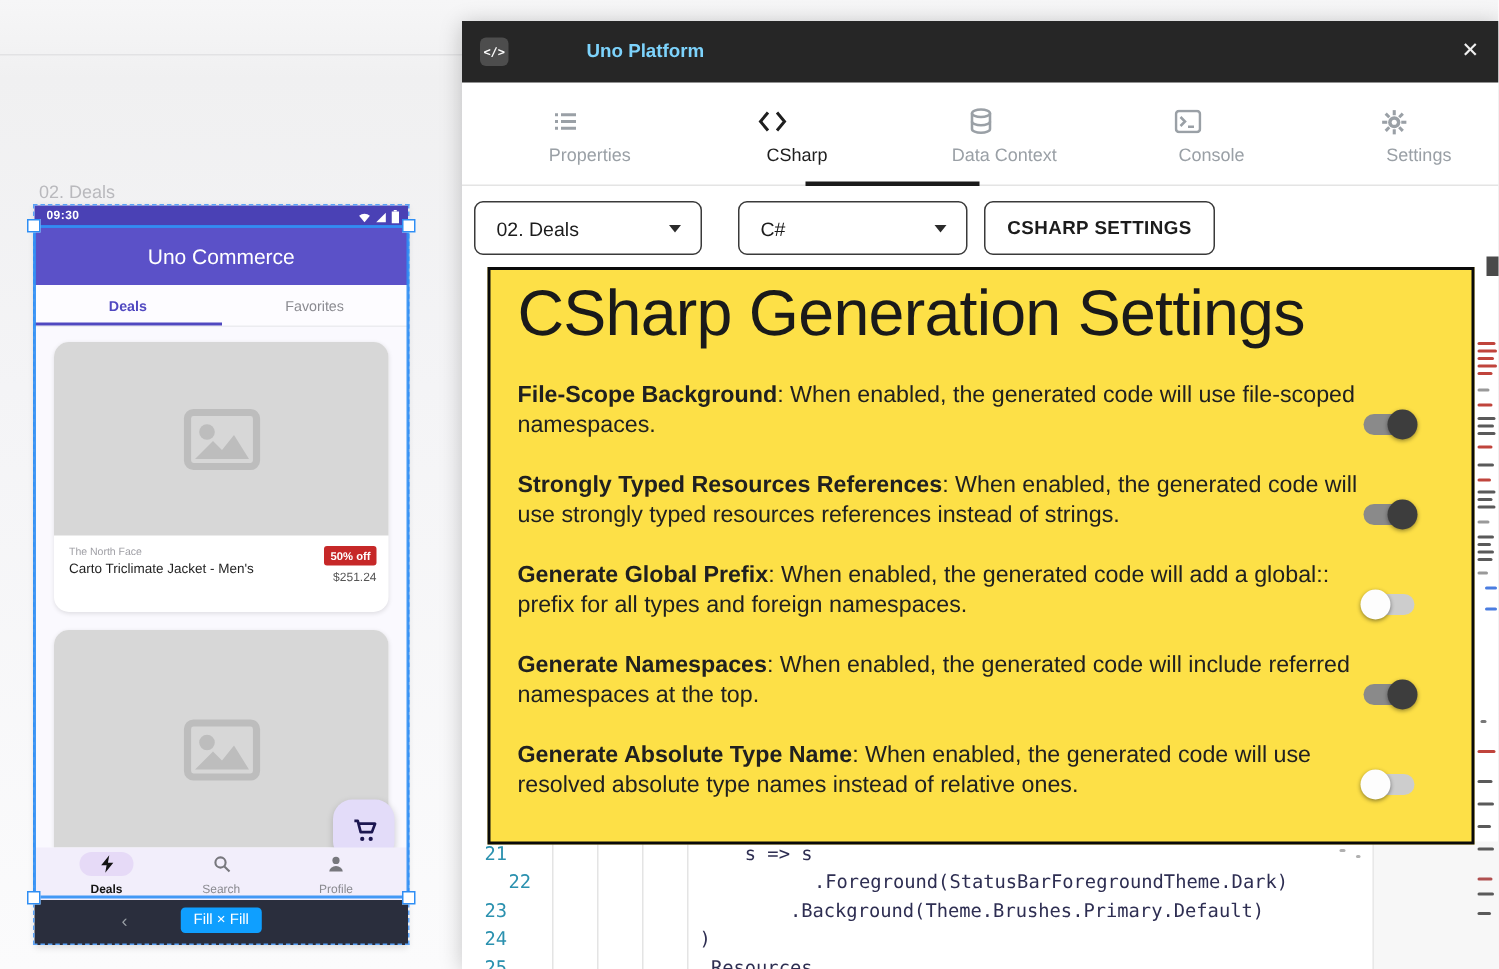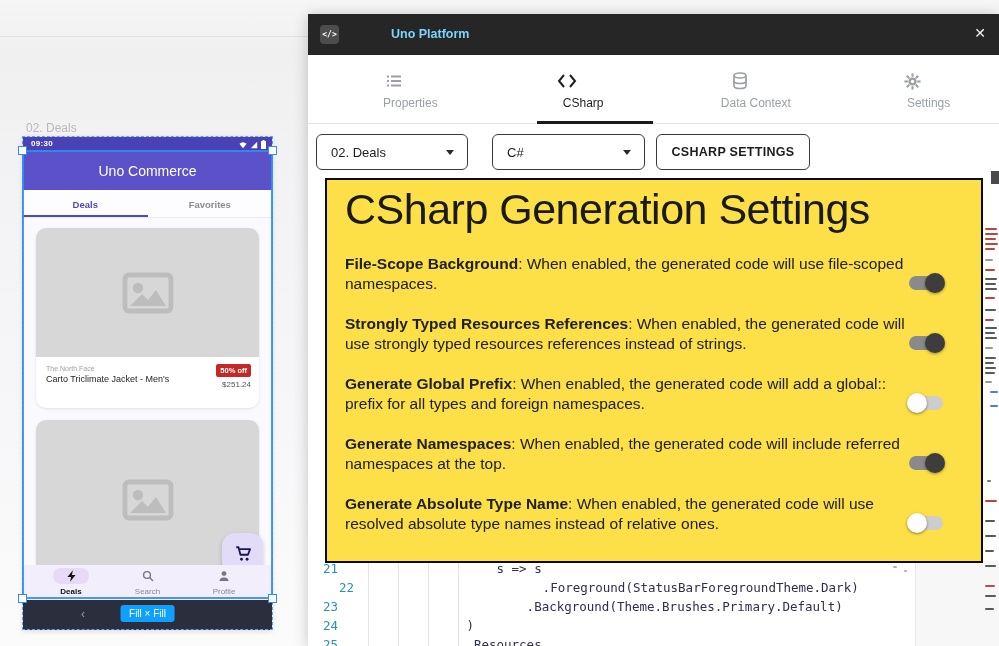--- a/index.html
+++ b/index.html
@@ -12,21 +12,21 @@
   .frame-label { position:absolute; left:26px; top:121px; font-size:12px; color:#b9b9bd; }
 
   
   .phone { position:absolute; left:23px; top:137px; width:249px; height:493px; background:#faf9fe; box-shadow:0 1px 5px rgba(0,0,0,.14); }
   .statusbar { position:absolute; left:0; top:0; width:100%; height:14px; background:var(--phone-statusbar,#4a41b5); color:#fff; }
   .statusbar .time { position:absolute; left:8px; top:2px; font-size:8px; font-weight:bold; letter-spacing:.3px; }
   .statusbar .sicons { position:absolute; right:6px; top:3px; display:flex; gap:3px; align-items:center; }
   .appbar { position:absolute; left:0; top:14px; width:100%; height:39px; background:var(--phone-appbar,#5b51c8); }
   .appbar .atitle { position:absolute; width:100%; text-align:center; top:12px; color:#fff; font-size:14px; }
   .ptabs { position:absolute; left:0; top:53px; width:100%; height:28px; background:#fdfcff; border-bottom:1px solid #ececf0; display:flex; }
-  .ptab { flex:1; text-align:center; font-size:9.5px; padding-top:9px; color:#8a8a90;font-weight:bold; }
+  .ptab { flex:1; text-align:center; font-size:9.5px; padding-top:9px; color:#8a8a90; }
   .ptab.active { color:var(--phone-accent,#5048c0); font-weight:bold; }
   .ptab-underline { position:absolute; left:0; bottom:0; width:125px; height:2px; background:var(--phone-accent,#5048c0); }
   .pcontent { position:absolute; left:0; top:81px; width:100%; height:347px; overflow:hidden; }
   .card { position:absolute; left:13px; width:223px; background:#fff; border-radius:10px; box-shadow:0 1px 3px rgba(0,0,0,.10); }
   .card1 { top:10px; height:180px; }
   .card2 { top:202px; height:180px; }
   .card-img { position:absolute; left:0; top:0; width:100%; height:129px; background:#d7d7d7; border-radius:10px 10px 0 0; display:flex; align-items:center; justify-content:center; }
   .card2 .card-img { height:160px; border-radius:10px; }
   .card-info { position:absolute; left:0; top:129px; width:100%; height:51px; padding:8px 8px 0 10px; }
   .brand { font-size:7px; color:#9e9ea4; margin-bottom:2px; }
@@ -232,20 +232,30 @@
       </div>
       <div class="tab">
         <div class="ticon">
           <svg width="16" height="18" viewBox="0 0 16 18">
               <ellipse cx="8" cy="3.5" rx="6" ry="2.5" fill="none" stroke="currentColor" stroke-width="1.7"></ellipse>
               <path d="M2 3.5 v10.5 c0 1.4 2.7 2.5 6 2.5 s6-1.1 6-2.5 V3.5" fill="none" stroke="currentColor" stroke-width="1.7"></path>
               <path d="M2 9 c0 1.4 2.7 2.5 6 2.5 s6-1.1 6-2.5" fill="none" stroke="currentColor" stroke-width="1.7"></path>
             </svg>
         </div>
         <div class="tlabel">Data Context</div>
+      </div>
+      <div class="tab">
+        <div class="ticon">
+          <svg width="18" height="16" viewBox="0 0 18 16">
+              <rect x="1" y="1" width="16" height="14" rx="2" fill="none" stroke="currentColor" stroke-width="1.7"></rect>
+              <polyline points="4,5 7,8 4,11" fill="none" stroke="currentColor" stroke-width="1.7"></polyline>
+              <line x1="9" y1="11.5" x2="13" y2="11.5" stroke="currentColor" stroke-width="1.7"></line>
+            </svg>
+        </div>
+        <div class="tlabel">Console</div>
       </div>
       <div class="tab">
         <div class="ticon">
           <svg width="17" height="17" viewBox="0 0 20 20">
               <g fill="currentColor">
                 <circle cx="10" cy="10" r="4.8"></circle>
                 <circle cx="10" cy="10" r="2" fill="#fff"></circle>
                 <rect x="8.8" y="0.5" width="2.4" height="4"></rect>
                 <rect x="8.8" y="15.5" width="2.4" height="4"></rect>
                 <rect x="0.5" y="8.8" width="4" height="2.4"></rect>

